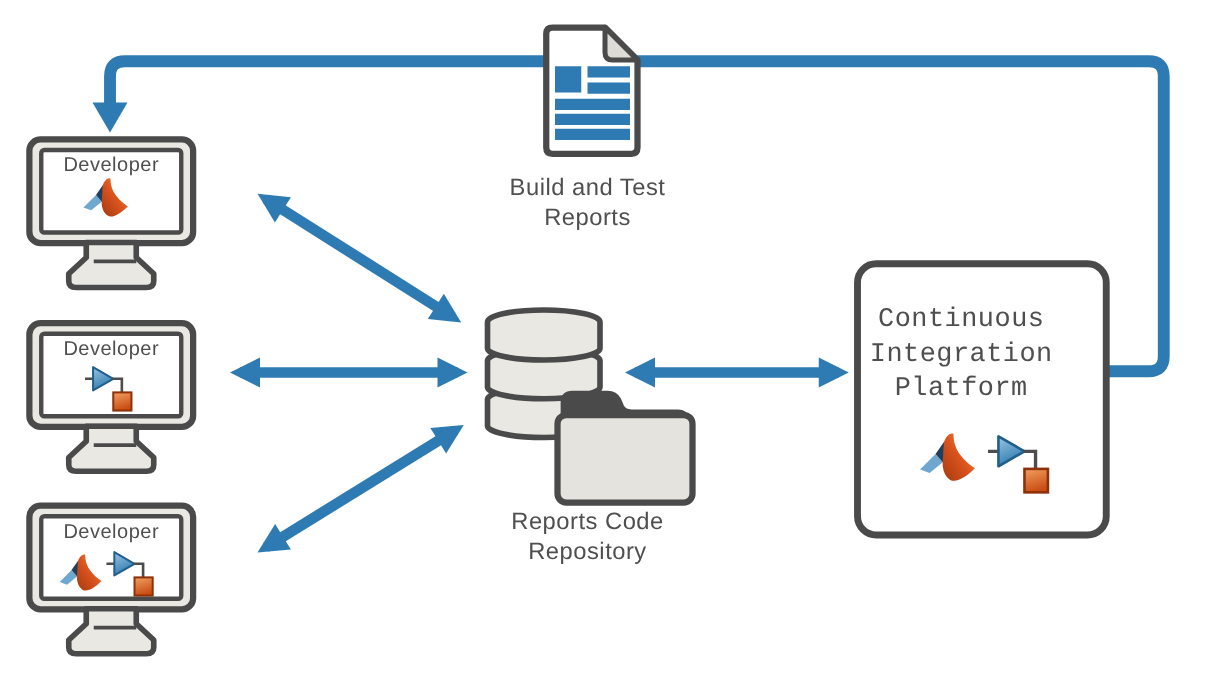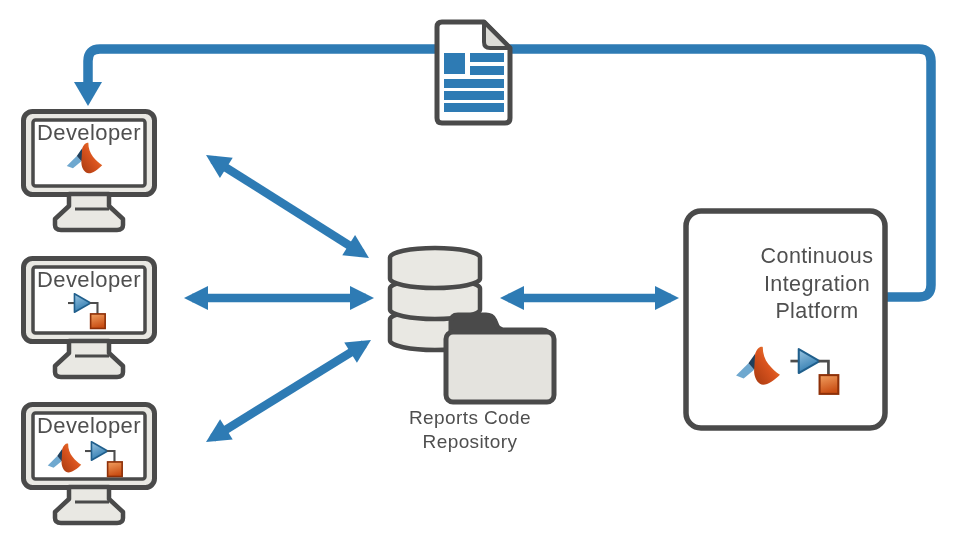--- a/index.html
+++ b/index.html
@@ -5,24 +5,24 @@
   :root{
     --arrow-blue:#2e7bb4; --outline-gray:#4a4a4a; --node-fill:#e9e8e3;
     --folder-fill:#e4e3de; --screen-fill:#ffffff; --text-gray:#4f4f4f;
     --doc-fold:#dcdbd6; --bg:#ffffff;
   }
   html,body{margin:0;padding:0;background:var(--bg);}
   .stage{position:relative;width:969px;height:553px;background:var(--bg);overflow:hidden;
          font-family:"Liberation Sans",sans-serif;}
   .stage svg{position:absolute;left:0;top:0;}
   .lbl{position:absolute;text-align:center;color:var(--text-gray);letter-spacing:0.4px;}
-  .lbl-dev{width:114px;left:32px;font-size:22px;line-height:22px;}
+  .lbl-dev{width:114px;left:32px;font-size:16px;line-height:22px;}
   .lbl-build{left:392px;top:139px;width:156px;font-size:19px;line-height:24px;}
   .lbl-source{left:392px;top:406px;width:156px;font-size:19px;line-height:24px;}
-  .lbl-ci{left:732px;top:243px;width:170px;font-size:21.5px;line-height:27.5px;}
+  .lbl-ci{left:684px;top:243px;width:170px;font-size:21.5px;line-height:27.5px;font-family:Liberation Mono, monospace;}
 
   .arrow{stroke:var(--arrow-blue);stroke-width:8.5;fill:none;}
   .loop{stroke-width:9.5;stroke-linejoin:round;}
   .fill-blue{fill:var(--arrow-blue);}
   .bezel{fill:var(--node-fill);stroke:var(--outline-gray);stroke-width:5;}
   .screen{fill:var(--screen-fill);stroke:var(--outline-gray);stroke-width:3.5;}
   .stand{fill:var(--node-fill);stroke:var(--outline-gray);stroke-width:4.5;stroke-linejoin:round;}
   .stand-line{stroke:var(--outline-gray);stroke-width:3;}
   .doc-body{fill:var(--screen-fill);stroke:var(--outline-gray);stroke-width:5;stroke-linejoin:round;}
   .doc-fold{fill:var(--doc-fold);stroke:var(--outline-gray);stroke-width:4;stroke-linejoin:round;}
@@ -135,15 +135,16 @@
     <use href="#sym-simulink" x="68" y="292" width="42" height="39"></use>
     <use href="#sym-matlab" x="47" y="443" width="35" height="32"></use>
     <use href="#sym-simulink" x="85" y="440" width="42" height="39"></use>
     <use href="#sym-matlab" x="735" y="346" width="46" height="42"></use>
     <use href="#sym-simulink" x="790" y="347" width="55" height="50"></use>
   </svg>
 
   <div class="lbl lbl-dev" style="top:122px">Developer</div>
   <div class="lbl lbl-dev" style="top:269px">Developer</div>
   <div class="lbl lbl-dev" style="top:415px">Developer</div>
+  <div class="lbl lbl-build">Build and Test Reports</div>
   <div class="lbl lbl-source">Reports Code Repository</div>
   <div class="lbl lbl-ci">Continuous Integration Platform</div>
 </div>
 
 </body></html>

